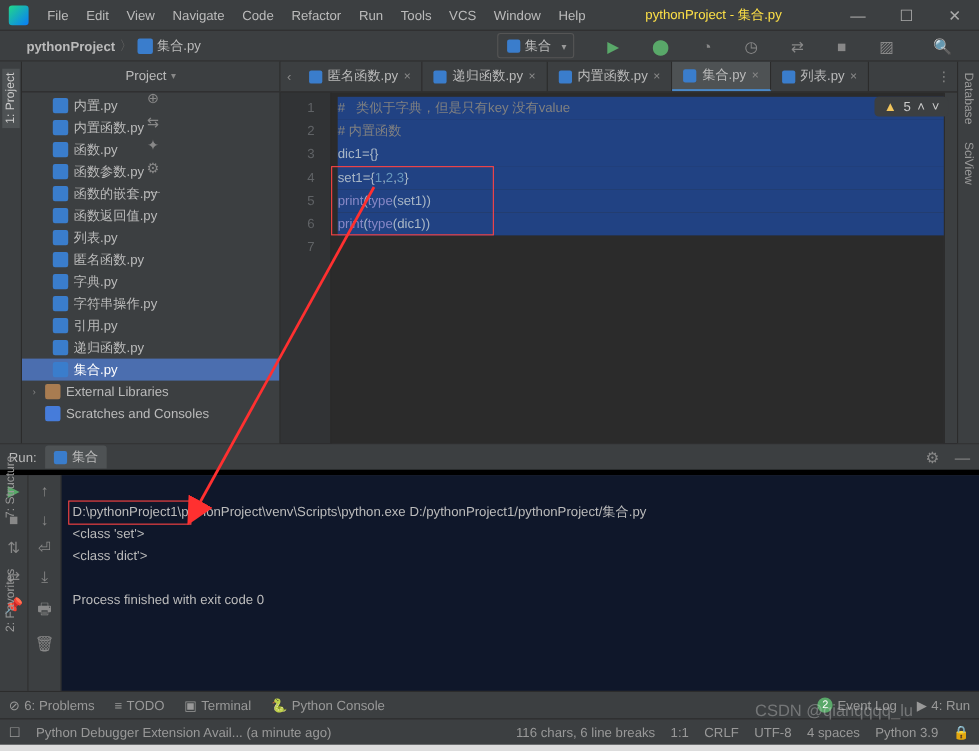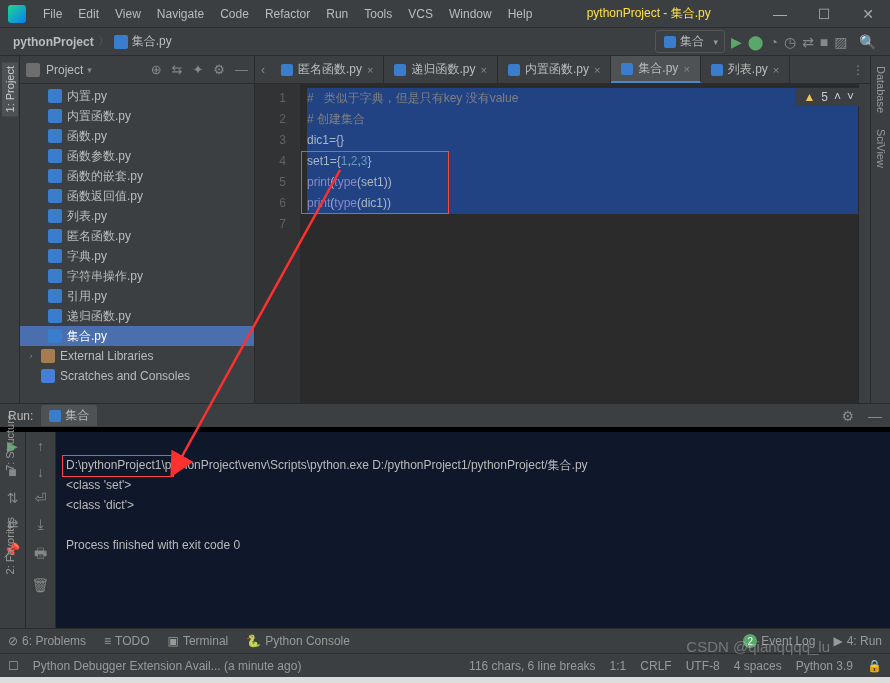--- a/index.html
+++ b/index.html
@@ -8,41 +8,41 @@
 
 .titlebar { height:28px; background:#3c3f41; display:flex; align-items:center; border-bottom:1px solid #2b2b2b; }
 .titlebar .logo { width:18px; height:18px; background:linear-gradient(135deg,#21d789,#087cfa); border-radius:3px; margin:0 10px 0 8px; }
 .titlebar .menus { display:flex; gap:2px; }
 .titlebar .menus span { padding:4px 7px; cursor:pointer; }
 .titlebar .title { flex:1; text-align:center; color:#fde047; }
 .titlebar .winbtns { display:flex; }
 .titlebar .winbtns span { width:44px; text-align:center; color:#aaa; font-size:14px; padding:4px 0; }
 
 
-.navbar { height:28px; background:#3c3f41; display:flex; align-items:center; border-bottom:1px solid #2b2b2b; padding:0 13px; }
+.navbar { height:28px; background:#3c3f41; display:flex; align-items:center; border-bottom:1px solid #2b2b2b; padding:0 24px;gap:24px; }
 .navbar .crumb { display:flex; align-items:center; gap:4px; }
 .navbar .crumb .py-icon { width:14px; height:14px; background:#3a7dcc; border-radius:2px; display:inline-block; }
 .navbar .spacer { flex:1; }
 .navbar .runcfg { background:#3c3f41; border:1px solid #555; border-radius:3px; padding:2px 20px 2px 8px; display:flex; align-items:center; gap:4px; position:relative; }
 .navbar .runcfg::after { content:"▾"; position:absolute; right:6px; color:#999; font-size:9px; }
 .navbar .toolbtn { margin-left:6px; color:#888; font-size:14px; cursor:pointer; }
 .play { color:#59a869 !important; }
 .bug { color:#59a869 !important; }
 
 
 .main { display:flex; height:347px; }
 
 
 .vt-left { width:20px; background:#3c3f41; border-right:1px solid #2b2b2b; display:flex; flex-direction:column; align-items:center; gap:8px; padding-top:6px; }
 .vt-left span { writing-mode:vertical-rl; transform:rotate(180deg); font-size:11px; color:#999; cursor:pointer; padding:4px 2px; }
 .vt-left span.act { background:#4e5254; color:#ccc; }
 
 
 .project { width:235px; background:#3c3f41; border-right:1px solid #2b2b2b; display:flex; flex-direction:column; }
-.project .phdr { height:28px; border-bottom:1px solid #2b2b2b; display:flex; align-items:center; padding:0 6px; gap:6px; }
+.project .phdr { height:28px; border-bottom:1px solid #2b2b2b; display:flex; align-items:center; padding:0 6px; gap:6px;flex-direction:column; }
 .project .phdr .pico { width:14px; height:14px; background:#6e6e6e; border-radius:2px; }
 .project .phdr .sel { flex:1; display:flex; align-items:center; }
 .project .phdr .sel::after { content:"▾"; margin-left:4px; font-size:9px; color:#888; }
 .project .phdr .ico { color:#888; cursor:pointer; font-size:13px; margin-left:4px; }
 .project .tree { flex:1; overflow:auto; padding:2px 0; }
 .tree .item { display:flex; align-items:center; gap:5px; padding:2px 6px 2px 28px; height:20px; cursor:pointer; }
 .tree .item.sel { background:#4b6eaf; color:#fff; }
 .tree .item.lv-1 { padding-left:6px; }
 .tree .py { width:14px; height:14px; background:#3a7dcc; border-radius:2px; flex-shrink:0; position:relative; }
 .tree .lib { width:14px; height:14px; background:#a87c51; border-radius:2px; flex-shrink:0; }
@@ -272,21 +272,21 @@
         <div>1</div>
         <div>2</div>
         <div>3</div>
         <div>4</div>
         <div>5</div>
         <div>6</div>
         <div>7</div>
       </div>
       <div class="code">
         <div class="codeline selbg"><span class="cmt">#   类似于字典，但是只有key 没有value</span></div>
-        <div class="codeline selbg"><span class="cmt"># 创建集合</span></div>
+        <div class="codeline selbg"><span class="cmt"># 内置函数</span></div>
         <div class="codeline selbg"><span class="ident">dic1</span><span class="ident">=</span><span class="ident">{}</span></div>
         <div class="codeline selbg"><span class="ident">set1</span><span class="ident">=</span><span class="ident">{</span><span class="num">1</span><span class="ident">,</span><span class="num">2</span><span class="ident">,</span><span class="num">3</span><span class="ident">}</span></div>
         <div class="codeline selbg"><span class="fn">print</span><span class="ident">(</span><span class="fn">type</span><span class="ident">(set1))</span></div>
         <div class="codeline selbg"><span class="fn">print</span><span class="ident">(</span><span class="fn">type</span><span class="ident">(dic1))</span></div>
         <div class="redbox" style="left:0px;top:67px;width:148px;height:63px"></div>
       </div>
       <div class="smap"></div>
       <div class="insp">
           <span class="tri">▲</span>
           <span>5</span>

